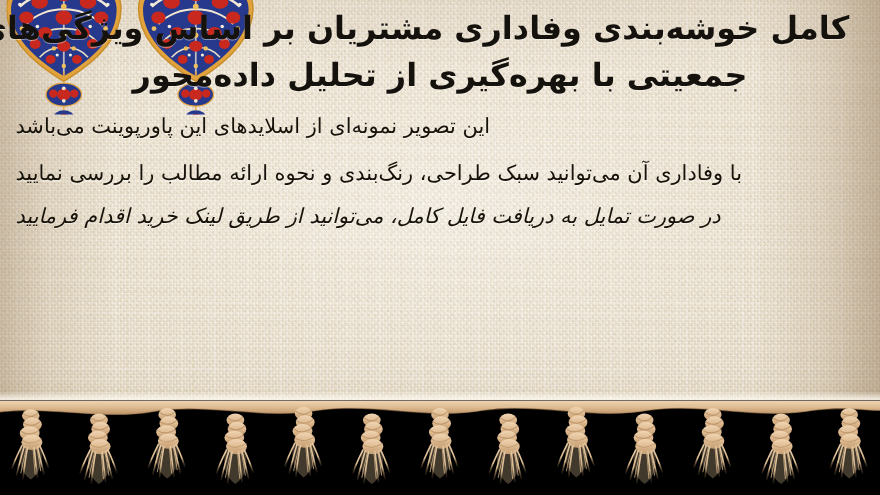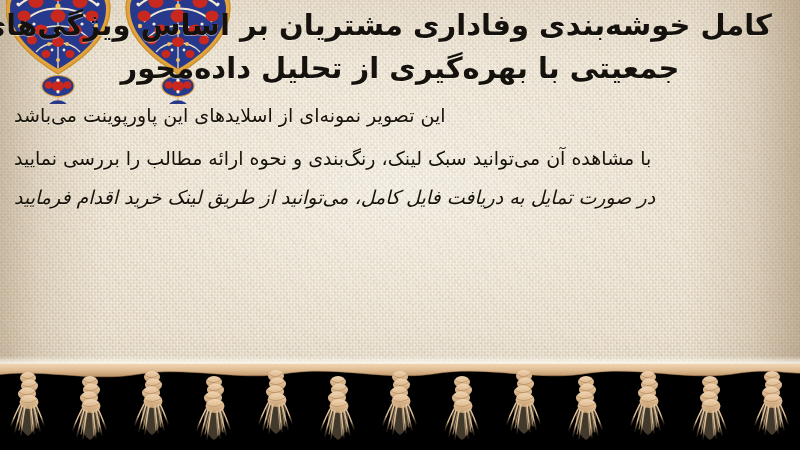--- a/index.html
+++ b/index.html
@@ -287,21 +287,21 @@
 
   <div class="content">
 
     <div class="title">
       <span class="line">کامل خوشه‌بندی وفاداری مشتریان بر اساس ویژگی‌های</span>
       <span class="line">جمعیتی با بهره‌گیری از تحلیل داده‌محور</span>
     </div>
 
     <div class="body-text">
       <span class="line">این تصویر نمونه‌ای از اسلایدهای این پاورپوینت می‌باشد</span>
-      <span class="line">با مشاهده آن می‌توانید سبک لینک، رنگ‌بندی و نحوه ارائه مطالب را بررسی نمایید</span>
+      <span class="line">با وفاداری آن می‌توانید سبک طراحی، رنگ‌بندی و نحوه ارائه مطالب را بررسی نمایید</span>
       <span class="line">در صورت تمایل به دریافت فایل کامل، می‌توانید از طریق لینک خرید اقدام فرمایید</span>
     </div>
 
   </div>
 
   <div class="cloth-hem"></div>
 
   <div class="fringe-band">
     <svg class="fringe-svg" viewBox="0 0 800 86" xmlns="http://www.w3.org/2000/svg">
       <defs>

